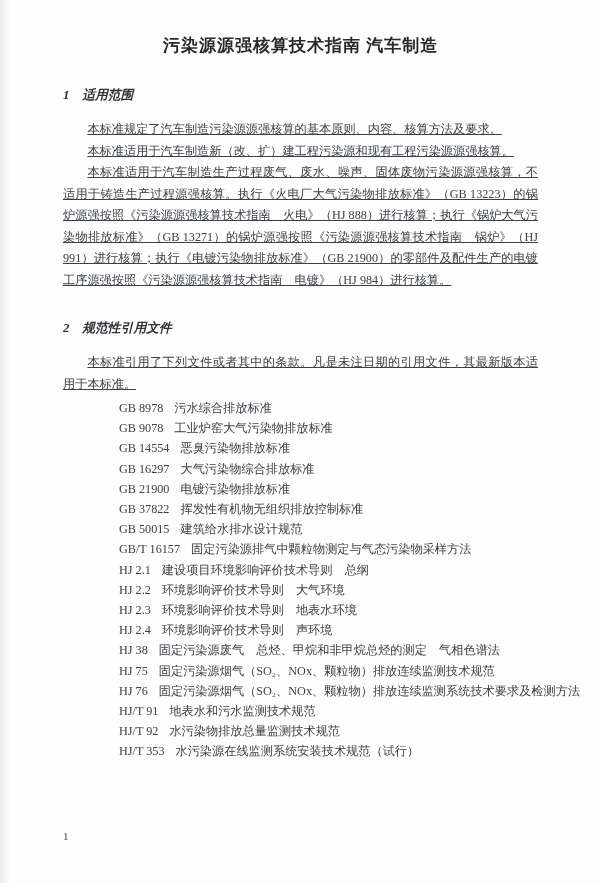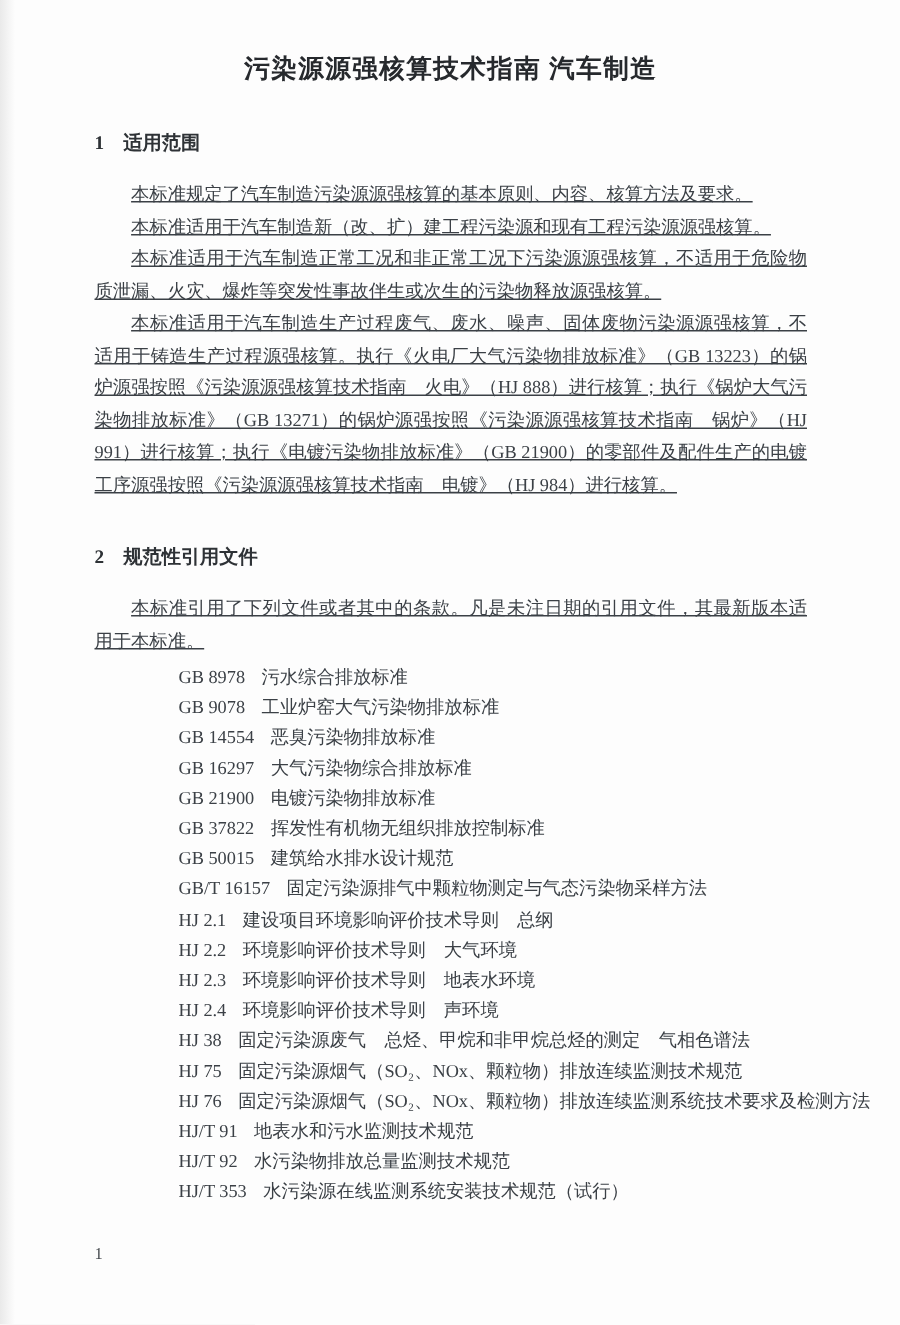--- a/index.html
+++ b/index.html
@@ -38,20 +38,21 @@
     text-align: center;
     color: #26292d;
     letter-spacing: 1px;
   }
   .section-heading {
     margin: 30px 0 0 0;
     font-size: 12.8px;
     line-height: 15px;
     font-weight: bold;
     color: #2e3236;
+    font-style: italic;
   }
   .section-heading.second {
   }
   .body-para {
     margin: 0;
     font-size: 12.2px;
     line-height: 21.5px;
     text-align: justify;
     text-indent: 2em;
   }
@@ -87,21 +88,20 @@
 <div class="page">
   <div class="content">
 
     <h1 class="doc-title">污染源源强核算技术指南  汽车制造</h1>
 
     <h2 class="section-heading">1　适用范围</h2>
 
     <div class="para-group">
       <p class="body-para">本标准规定了汽车制造污染源源强核算的基本原则、内容、核算方法及要求。</p>
       <p class="body-para">本标准适用于汽车制造新（改、扩）建工程污染源和现有工程污染源源强核算。</p>
-      <p class="body-para">本标准适用于汽车制造正常工况和非正常工况下污染源源强核算，不适用于危险物质泄漏、火灾、爆炸等突发性事故伴生或次生的污染物释放源强核算。</p>
       <p class="body-para">本标准适用于汽车制造生产过程废气、废水、噪声、固体废物污染源源强核算，不适用于铸造生产过程源强核算。执行《火电厂大气污染物排放标准》（GB 13223）的锅炉源强按照《污染源源强核算技术指南　火电》（HJ 888）进行核算；执行《锅炉大气污染物排放标准》（GB 13271）的锅炉源强按照《污染源源强核算技术指南　锅炉》（HJ 991）进行核算；执行《电镀污染物排放标准》（GB 21900）的零部件及配件生产的电镀工序源强按照《污染源源强核算技术指南　电镀》（HJ 984）进行核算。</p>
     </div>
 
     <h2 class="section-heading second">2　规范性引用文件</h2>
 
     <div class="para-group">
       <p class="body-para">本标准引用了下列文件或者其中的条款。凡是未注日期的引用文件，其最新版本适用于本标准。</p>
     </div>
 
     <div class="ref-list">

